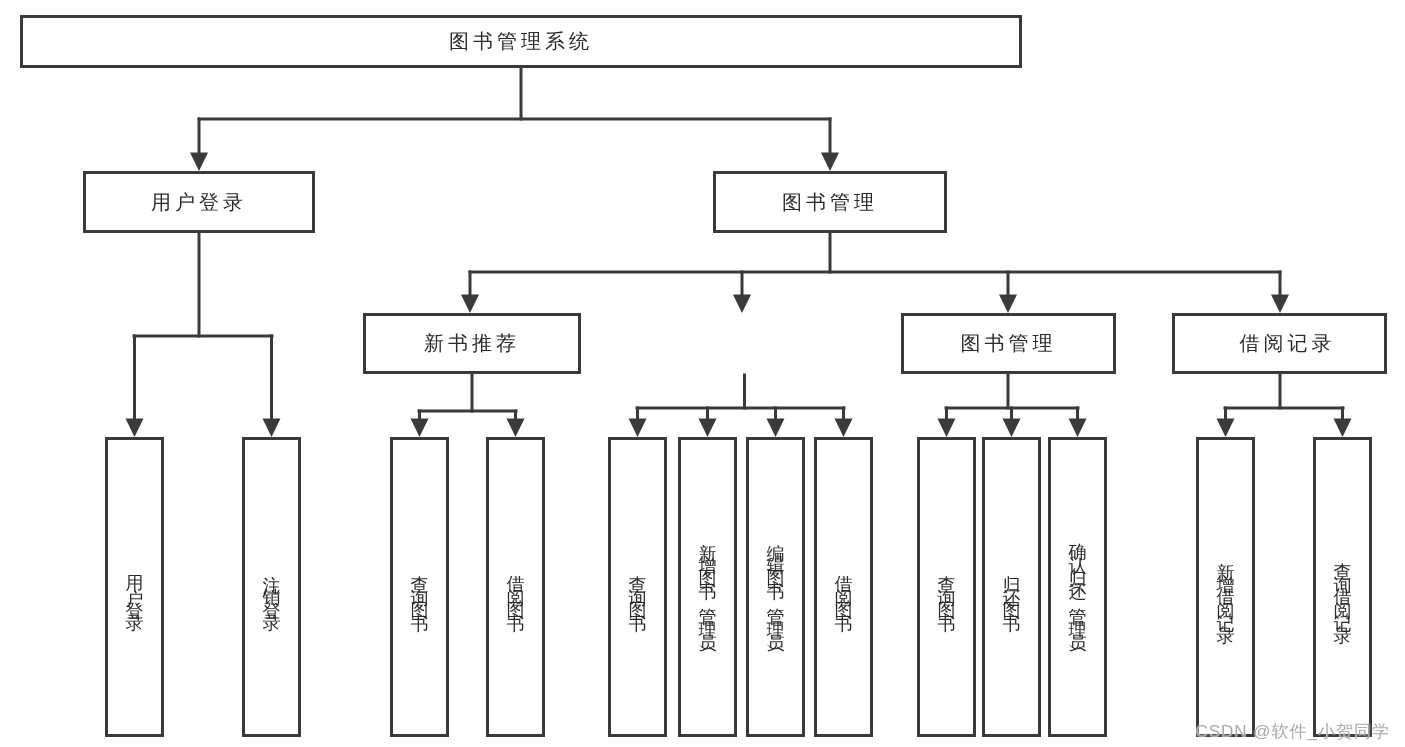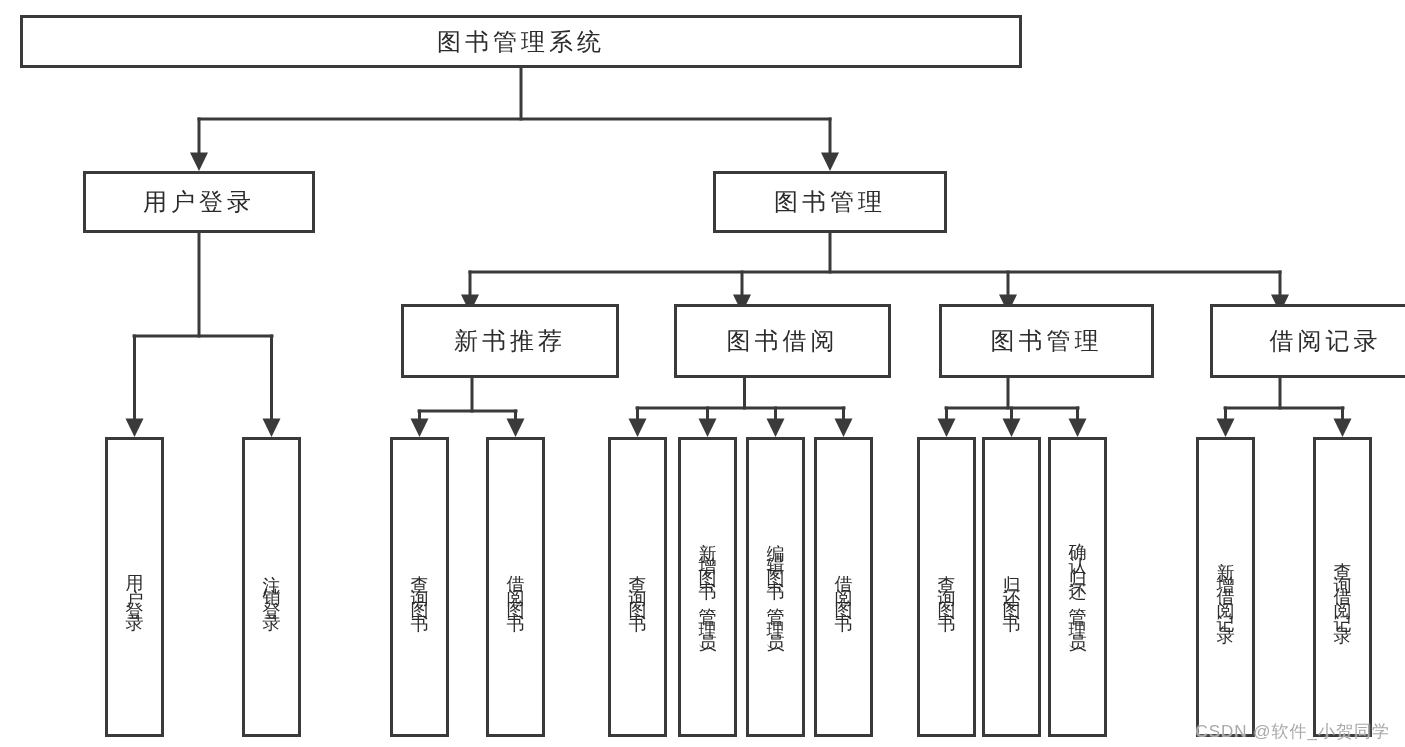--- a/index.html
+++ b/index.html
@@ -26,27 +26,27 @@
     position: absolute;
     background: #ffffff;
     border: 3px solid #3a3a3a;
     display: flex;
     align-items: center;
     justify-content: center;
     color: #2b2b2b;
     z-index: 1;
   }
   .hlabel {
-    font-size: 24px;
+    font-size: 20px;
     letter-spacing: 4px;
     white-space: nowrap;
   }
   .root-box   { left: 20px;  top: 15px;  width: 1002px; height: 53px; }
   .l1-box     { top: 171px;  height: 62px; }
-  .l2-box     { top: 304px;  height: 74px; margin-left: 38px; }
+  .l2-box     { top: 313px;  height: 61px; }
   .leaf       { top: 437px;  height: 300px; width: 59px; }
   .vtext {
     writing-mode: vertical-rl;
     text-orientation: mixed;
     font-size: 18px;
     letter-spacing: 13px;
     line-height: 1;
     white-space: nowrap;
   }
   .watermark {
@@ -141,23 +141,20 @@
   <div class="node l1-box" style="left:83px; width:232px;">
     <span class="hlabel">用户登录</span>
   </div>
   <div class="node l1-box" style="left:713px; width:234px;">
     <span class="hlabel">图书管理</span>
   </div>
 
   <div class="node l2-box" style="left:363px; width:218px;">
     <span class="hlabel">新书推荐</span>
   </div>
-  <div class="node l2-box" style="left:636px; width:217px;">
-    <span class="hlabel">图书借阅</span>
-  </div>
   <div class="node l2-box" style="left:901px; width:215px;">
     <span class="hlabel">图书管理</span>
   </div>
   <div class="node l2-box" style="left:1172px; width:215px;padding-left:16px;">
     <span class="hlabel">借阅记录</span>
   </div>
 
   <div class="node leaf" style="left:105px;">
     <span class="vtext">用户登录</span>
   </div>

